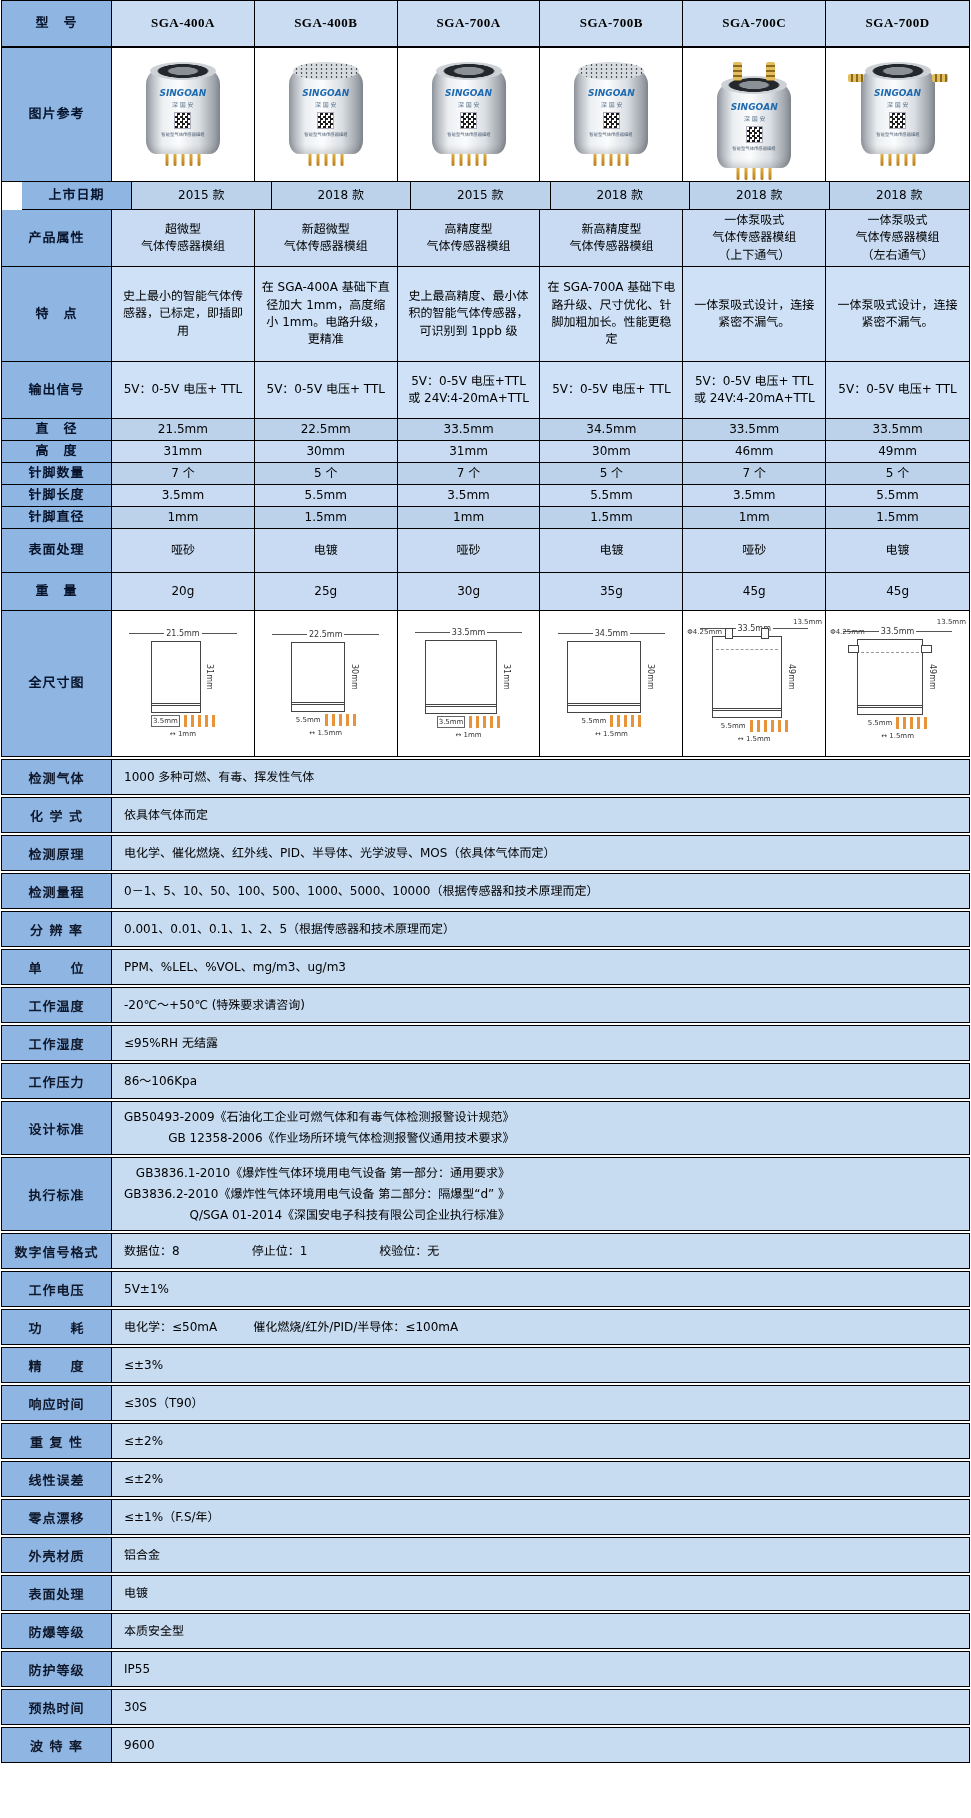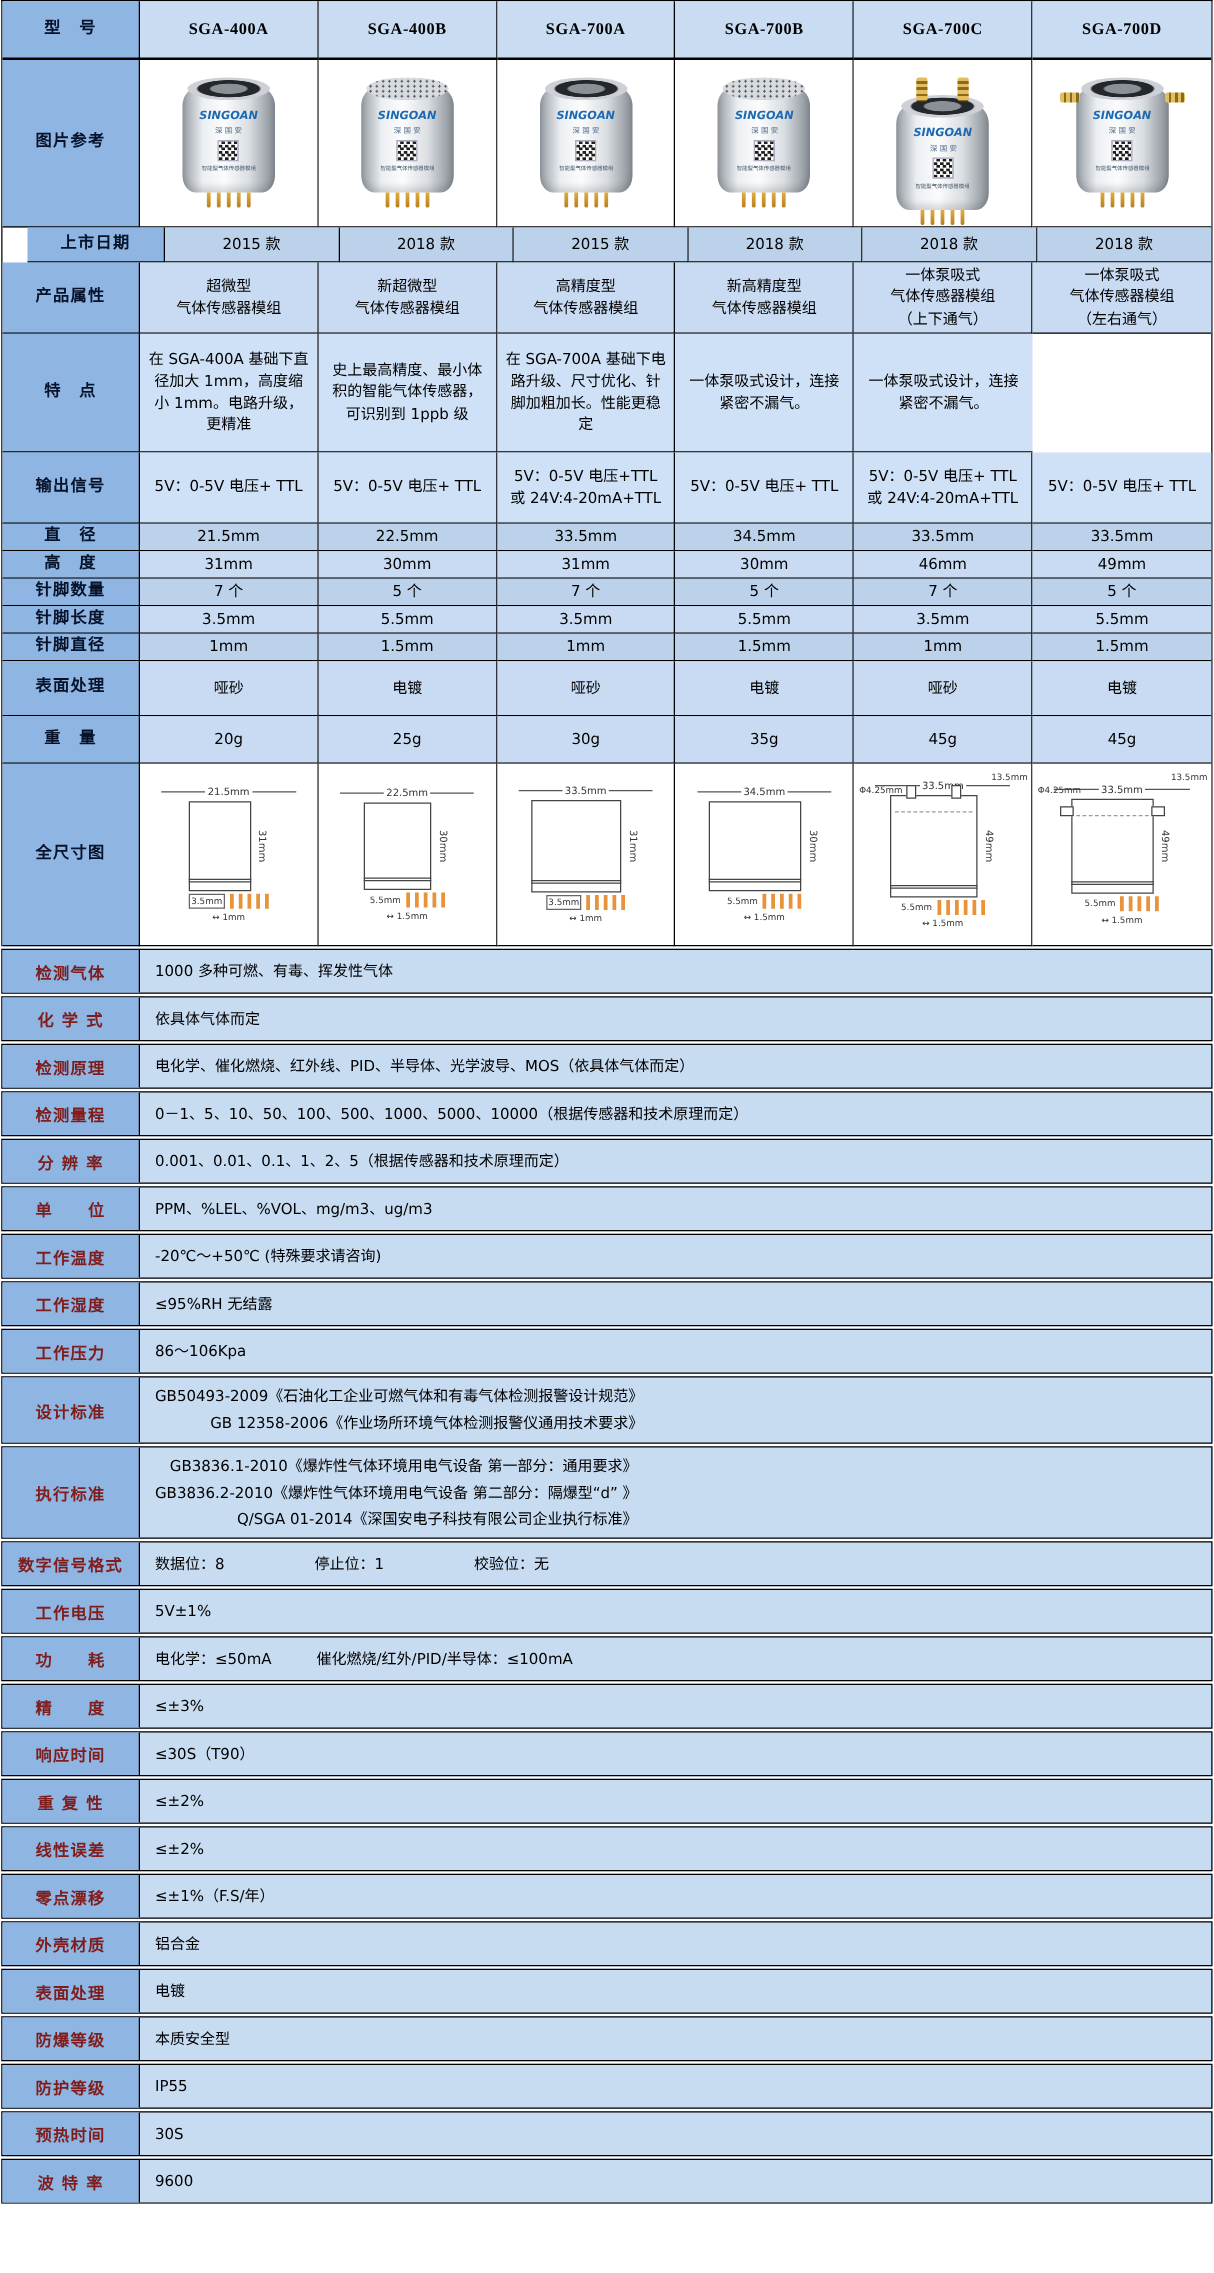--- a/index.html
+++ b/index.html
@@ -147,21 +147,21 @@
     display: grid; grid-template-columns: 110px 1fr;
     border: 1px solid #000;
     margin-top: 2px;
     background: #C7DBF1;
     min-height: 36px;
   }
   .brow .blabel {
     background: #8FB6E3;
     border-right: 1px solid #000;
     display: flex; align-items: center; justify-content: center;
-    font-weight: bold; font-size: 13px; letter-spacing: 1px; color: #7f1d1d;
+    font-weight: bold; font-size: 13px; letter-spacing: 1px; color: #0f172a;
     text-align: center; padding: 2px;
   }
   .brow .bvalue {
     display: flex; align-items: center;
     font-size: 12px; line-height: 1.75;
     padding: 4px 4px 4px 12px;
     white-space: pre-line;
     text-align: right;
   }
   .brow.h54 { min-height: 54px; }
@@ -283,20 +283,21 @@
       <div class="cell bg-light">一体泵吸式
 气体传感器模组
 （上下通气）</div>
       <div class="cell bg-light">一体泵吸式
 气体传感器模组
 （左右通气）</div>
     </div>
 
     <div class="trow r-feat">
       <div class="cell label-cell">特　点</div>
+      <div class="cell bg-xlight">史上最小的智能气体传感器，已标定，即插即用</div>
       <div class="cell bg-xlight">在 SGA-400A 基础下直径加大 1mm，高度缩小 1mm。电路升级，更精准</div>
       <div class="cell bg-xlight">史上最高精度、最小体积的智能气体传感器，可识别到 1ppb 级</div>
       <div class="cell bg-xlight">在 SGA-700A 基础下电路升级、尺寸优化、针脚加粗加长。性能更稳定</div>
       <div class="cell bg-xlight">一体泵吸式设计，连接紧密不漏气。</div>
       <div class="cell bg-xlight">一体泵吸式设计，连接紧密不漏气。</div>
     </div>
 
     <div class="trow r-out">
       <div class="cell label-cell">输出信号</div>
       <div class="cell bg-xlight">5V：0-5V 电压+ TTL</div>

